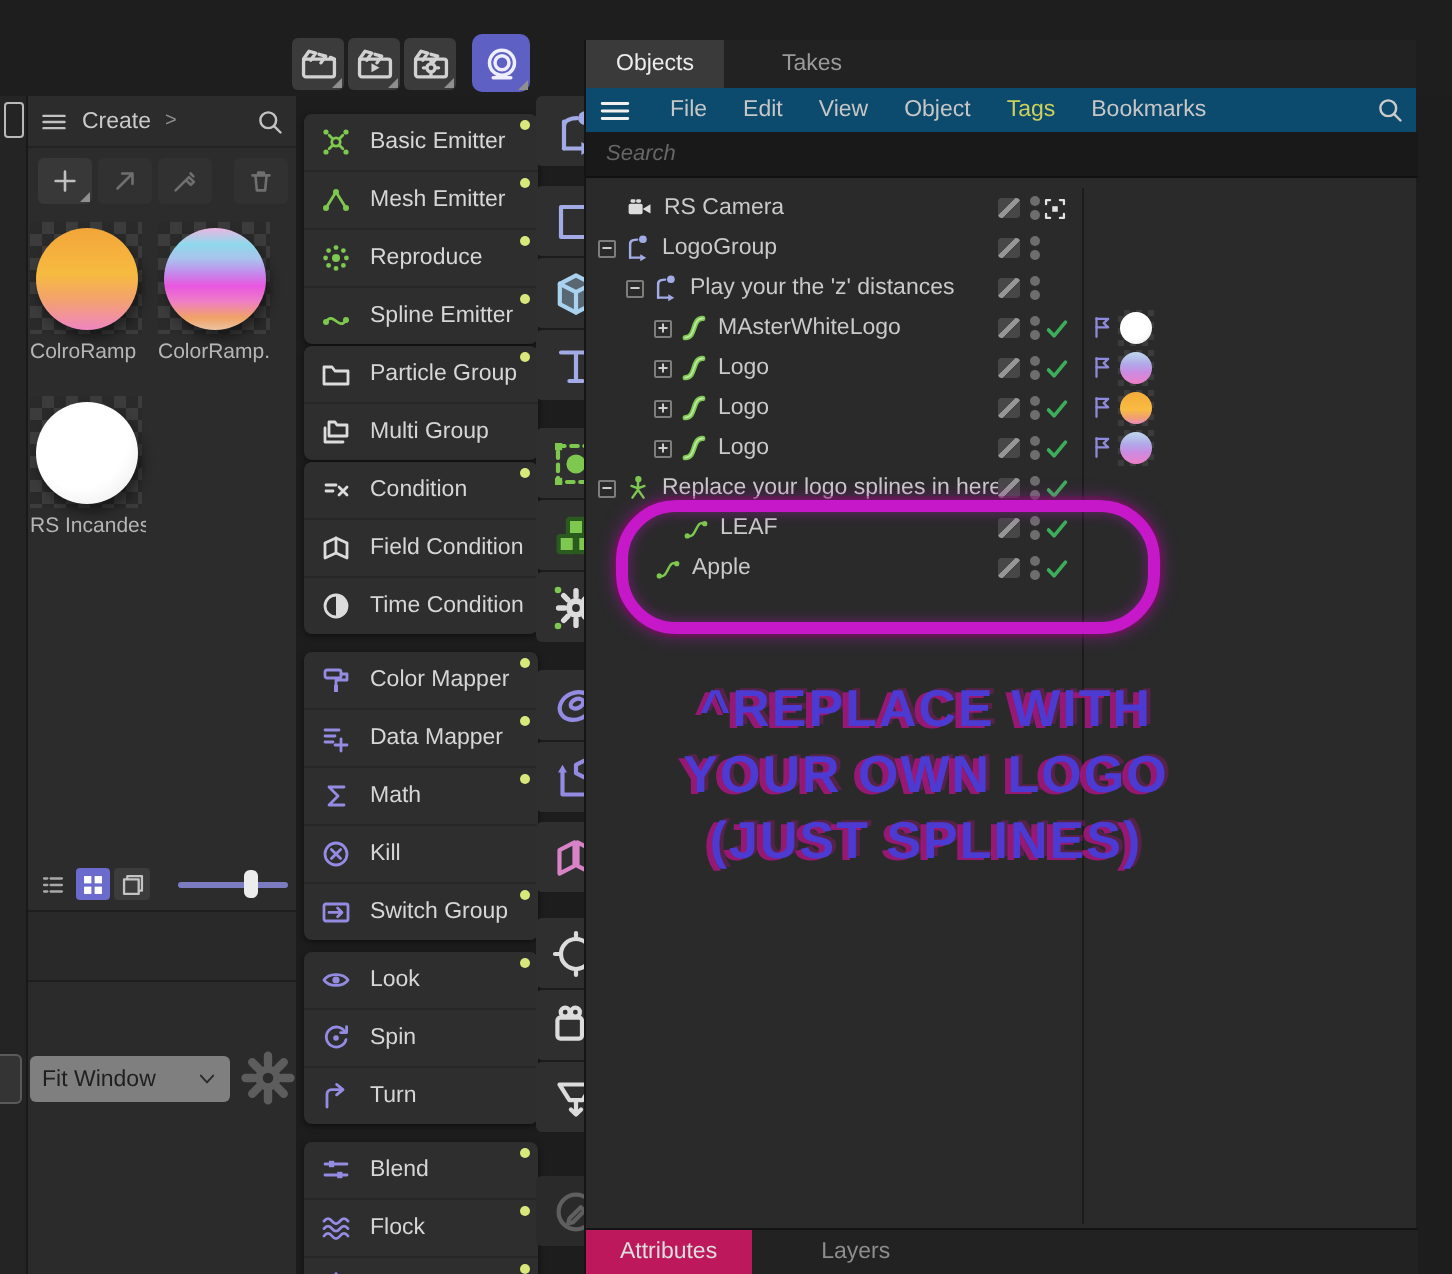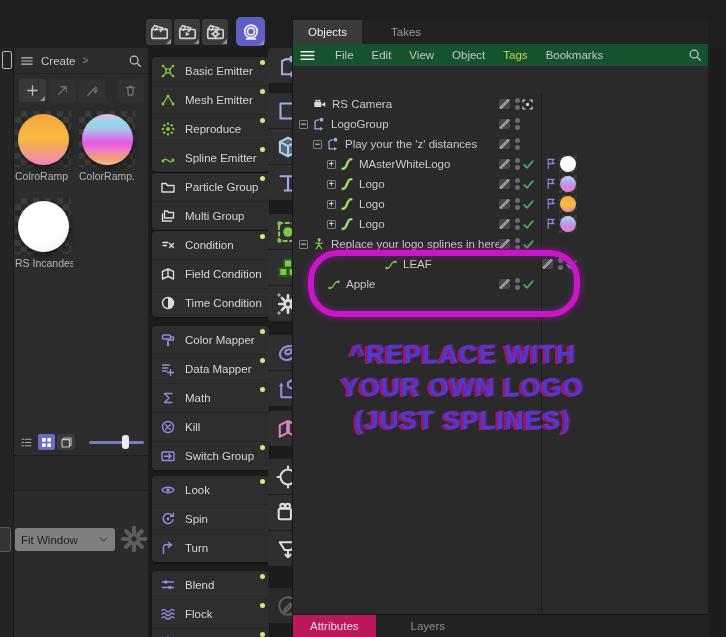--- a/index.html
+++ b/index.html
@@ -101,21 +101,21 @@
   .st-btn .icn{width:24px;height:24px;}
   .st-btn.disabled{background:#2a2a2a;}
   .st-btn.disabled::after{border-color:transparent transparent #555 transparent;}
 
   
   #objects-panel{position:absolute;left:292px;top:20px;width:416px;height:617px;background:#2a2a2b;border-left:1px solid #151515;box-sizing:border-box;}
   #obj-tabbar{height:24px;background:#222222;display:flex;align-items:stretch;font-size:11.5px;}
   .obj-tab{display:flex;align-items:center;padding:0 15px;color:#9a9a9a;}
   .obj-tab.active{background:#3a3a3a;color:#ececec;}
   .obj-tab:not(.active){margin-left:14px;}
-  #obj-menubar{height:22px;background:#14532d;display:flex;align-items:center;padding:0 6px;gap:0;}
+  #obj-menubar{height:22px;background:#0c4a6e;display:flex;align-items:center;padding:0 6px;gap:0;}
   #obj-menu-icon{width:17px;height:17px;color:#f0f0f0;margin-right:10px;}
   #obj-menu-items{display:flex;gap:0;flex:1;}
   .obj-menu-item{font-size:11.5px;color:#c6c6c6;padding:0 9px;}
   .obj-menu-item.hl{color:#cdd05b;}
   #obj-search-icon{width:14px;height:14px;color:#cccccc;}
   #obj-search{position:absolute;left:0;top:46px;width:416px;height:23px;background:#191919;border-bottom:1px solid #111;
     display:flex;align-items:center;padding-left:10px;box-sizing:border-box;}
   #obj-search .ph{font-size:11px;font-style:italic;color:#666;}
 
   #obj-tree{position:absolute;left:0;top:74px;width:416px;}
@@ -722,20 +722,23 @@
       </div>
     <span id="obj-search-icon" class="icn">
         <span class="icn">
           <svg viewBox="0 0 16 16">
             <circle cx="7" cy="7" r="4.5"></circle>
             <path d="M10.5 10.5L14 14"></path>
           </svg>
         </span>
       </span>
   </div>
+  <div id="obj-search">
+    <span class="ph">Search</span>
+  </div>
   <div id="obj-tree">
       <div class="tree-row" style="padding-left: 20px;">
         <span class="icn tree-icon c-white">
           <svg viewBox="0 0 16 16">
             <rect x="1.5" y="5.5" width="8" height="6" rx="1" fill="currentColor" stroke="none"></rect>
             <path d="M9.5 8.5l4.5-2.7v5.4z" fill="currentColor" stroke="none"></path>
             <rect x="2.6" y="3" width="2.8" height="2" rx="0.8" fill="currentColor" stroke="none"></rect>
             <rect x="5.8" y="3" width="2.8" height="2" rx="0.8" fill="currentColor" stroke="none"></rect>
           </svg>
         </span>
@@ -917,21 +920,21 @@
         <div class="dots-toggle">
           <i></i>
           <i></i>
         </div>
         <span class="icn check-mark">
           <svg viewBox="0 0 16 16">
             <path d="M2.8 8.6l3.4 3.6L13.2 3.8"></path>
           </svg>
         </span>
       </div>
-      <div class="tree-row" style="padding-left: 48px; margin-left: 43px;">
+      <div class="tree-row" style="padding-left: 48px;">
         <span class="icn tree-icon c-green">
           <svg viewBox="0 0 16 16">
             <path d="M3 12.5C8.5 14.5 7.5 3 13 5.5"></path>
             <circle cx="3" cy="12.5" r="1.5" fill="currentColor" stroke="none"></circle>
             <circle cx="13" cy="5.5" r="1.5" fill="currentColor" stroke="none"></circle>
           </svg>
         </span>
         <div class="tree-label">LEAF</div>
         <div class="edit-toggle"></div>
         <div class="dots-toggle">

